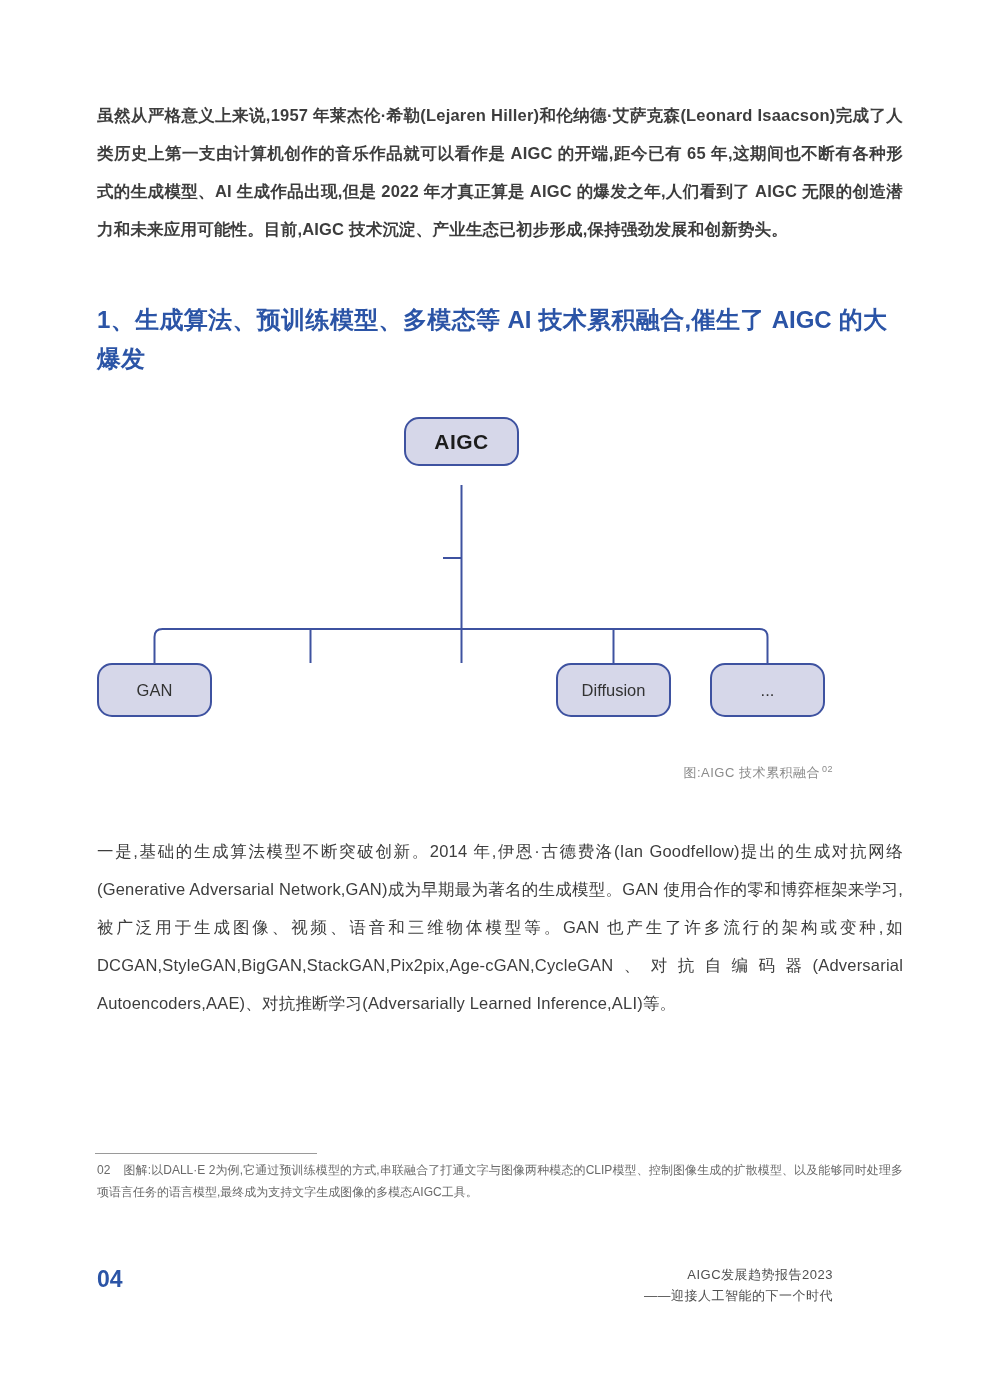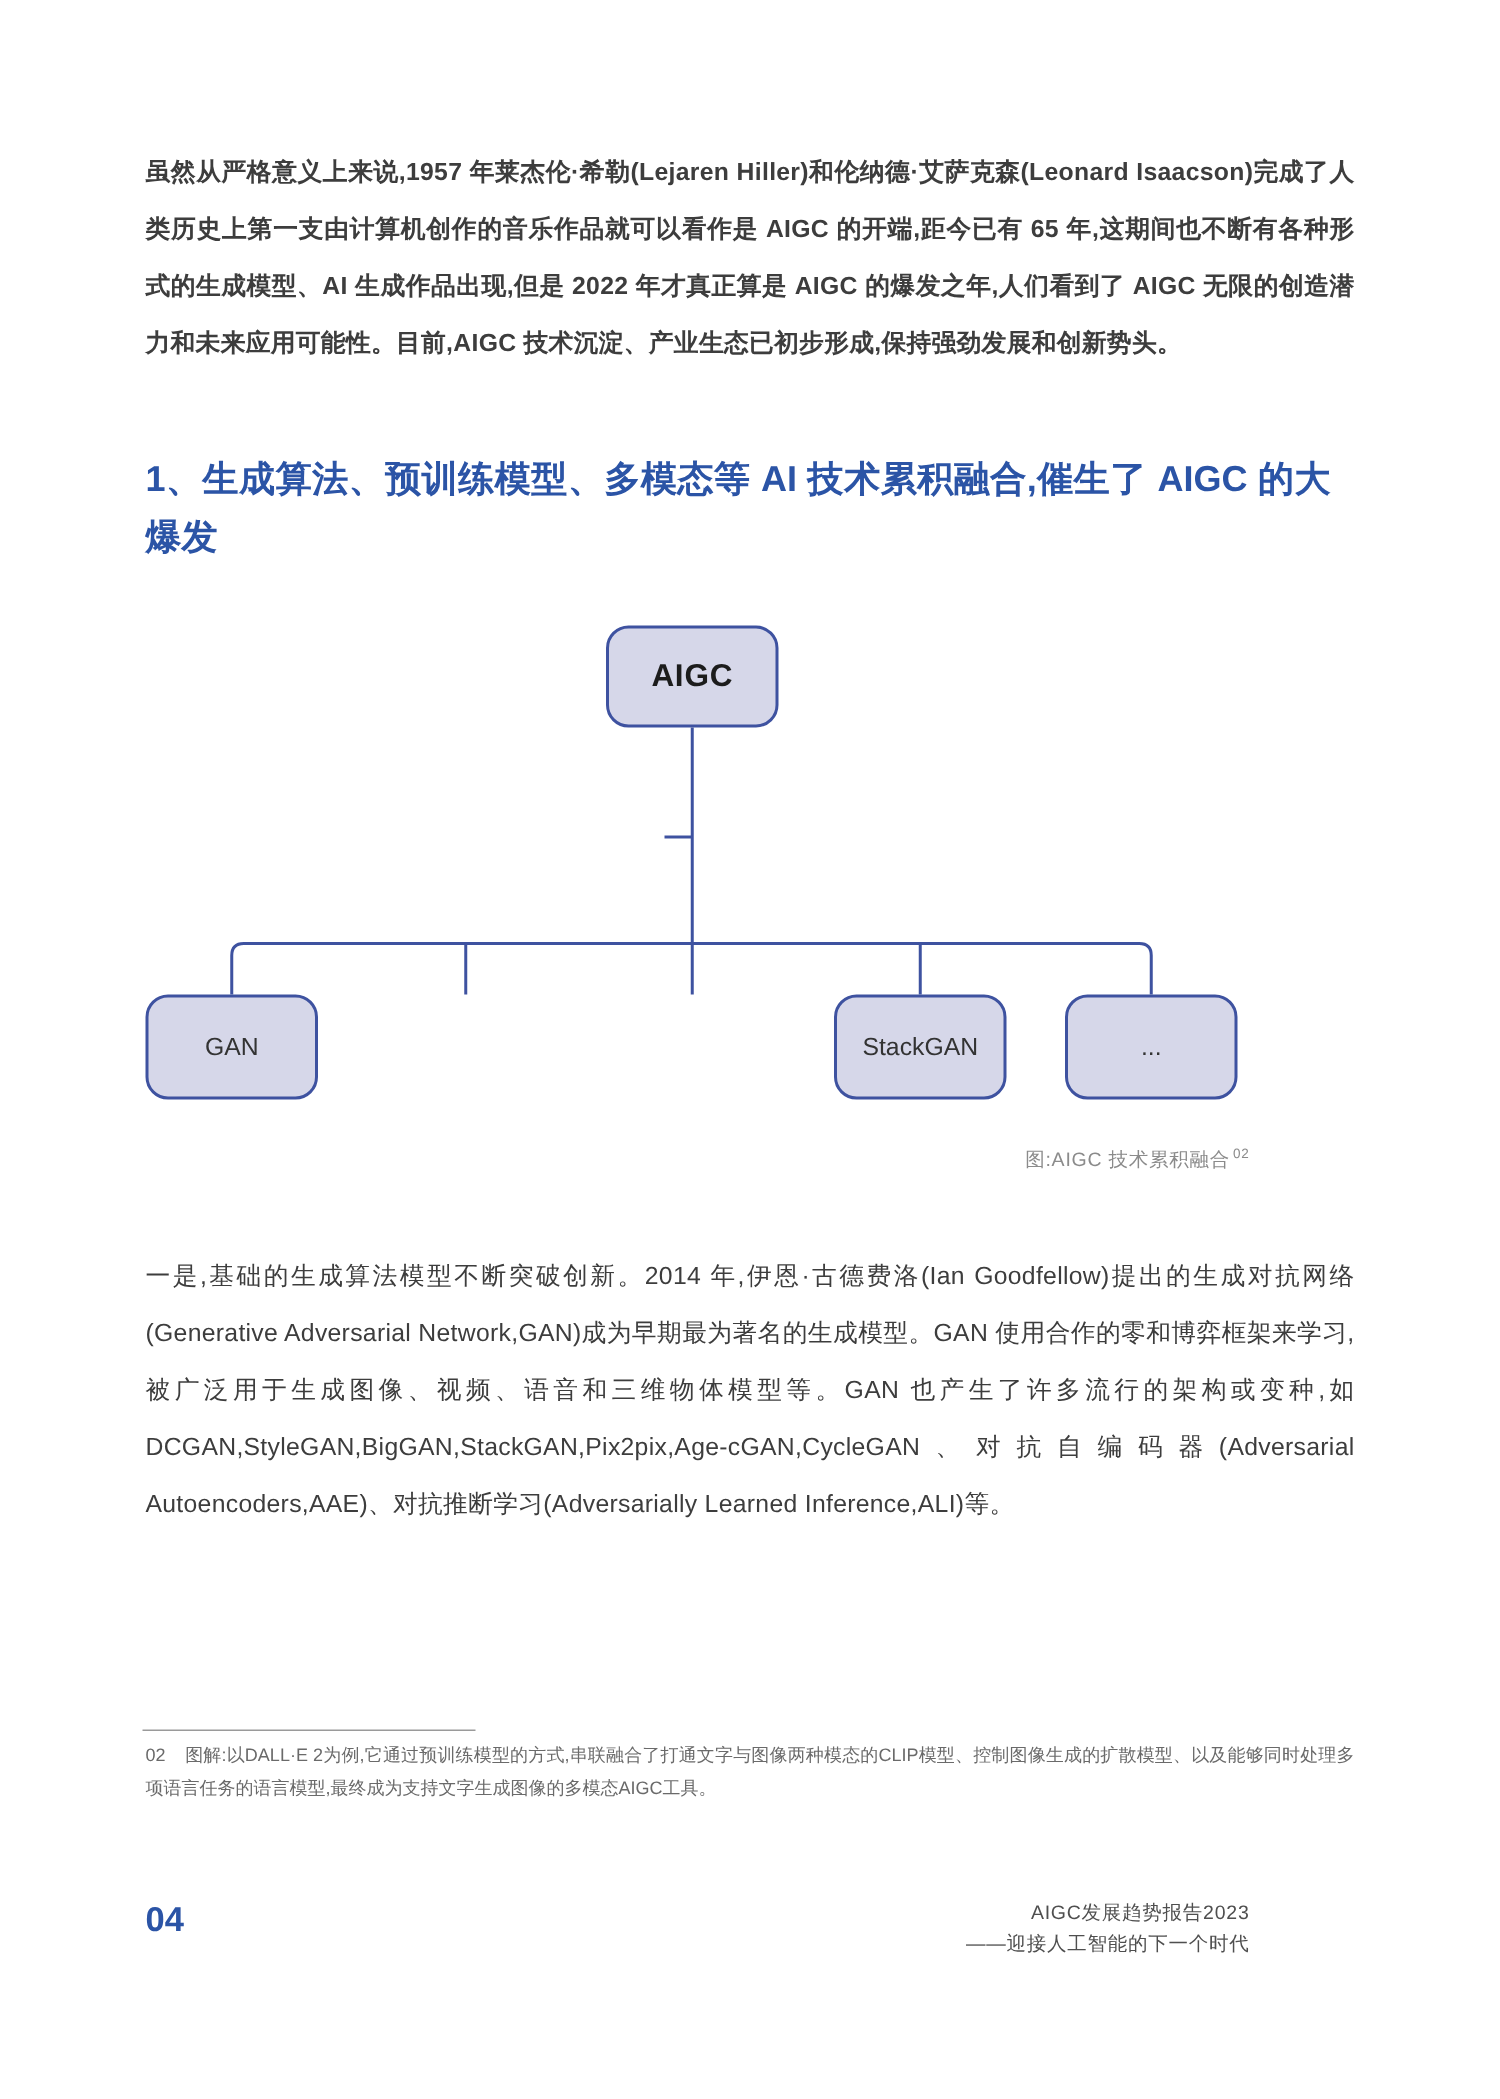--- a/index.html
+++ b/index.html
@@ -62,29 +62,29 @@
     background:var(--box-fill);
     border:2px solid var(--line-blue);
     border-radius:15px;
     display:flex;
     flex-direction:column;
     align-items:center;
     justify-content:center;
     color:#333333;
   }
   .node-root{
-    left:404px;top:17px;width:115px;height:68px;
+    left:404px;top:17px;width:115px;height:49px;
     font-size:21px;font-weight:700;color:#1c1c1c;letter-spacing:0.5px;
   }
   .node-mid{
     left:327px;top:123px;width:116px;height:69px;
     font-size:15px;line-height:24px;text-align:center;
   }
   .node-child{
-    top:263px;width:115px;height:70px;
+    top:263px;width:115px;height:54px;
     font-size:16.5px;
   }
   .c0{left:97px;}.c1{left:253px;}.c2{left:404px;}.c3{left:556px;}.c4{left:710px;}
   .caption{
     position:absolute;
     right:167px;
     top:764px;
     font-size:13px;
     color:var(--gray-text);
     letter-spacing:0.5px;
@@ -142,21 +142,21 @@
       <line x1="443" y1="158" x2="461.5" y2="158"></line>
       <path d="M154.5,263 L154.5,237 Q154.5,229 162.5,229 L759.5,229 Q767.5,229 767.5,237 L767.5,263"></path>
       <line x1="310.5" y1="229" x2="310.5" y2="263"></line>
       <line x1="613.5" y1="229" x2="613.5" y2="263"></line>
     </svg>
 
     <div class="node node-root">AIGC</div>
 
 
     <div class="node node-child c0">GAN</div>
-    <div class="node node-child c3">StackGAN</div>
+    <div class="node node-child c3">Diffusion</div>
     <div class="node node-child c4">...</div>
   </div>
 
   <div class="caption">
     <span>图:AIGC 技术累积融合</span><sup>02</sup>
   </div>
 
   <p class="para" id="para2">一是,基础的生成算法模型不断突破创新。2014 年,伊恩·古德费洛(Ian Goodfellow)提出的生成对抗网络(Generative Adversarial Network,GAN)成为早期最为著名的生成模型。GAN 使用合作的零和博弈框架来学习,被广泛用于生成图像、视频、语音和三维物体模型等。GAN 也产生了许多流行的架构或变种,如 DCGAN,StyleGAN,BigGAN,StackGAN,Pix2pix,Age-cGAN,CycleGAN、对抗自编码器(Adversarial Autoencoders,AAE)、对抗推断学习(Adversarially Learned Inference,ALI)等。</p>
 
   <div class="footnote-sep"></div>

